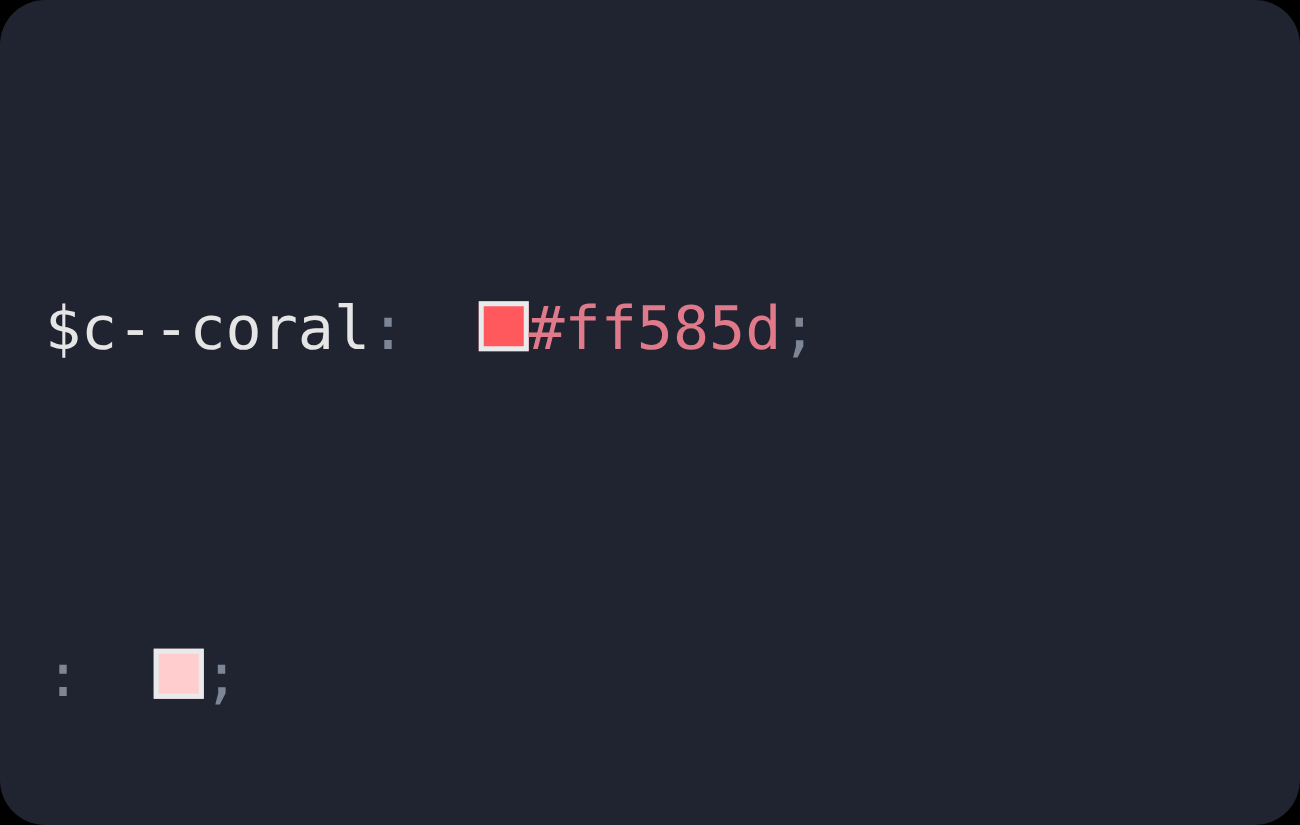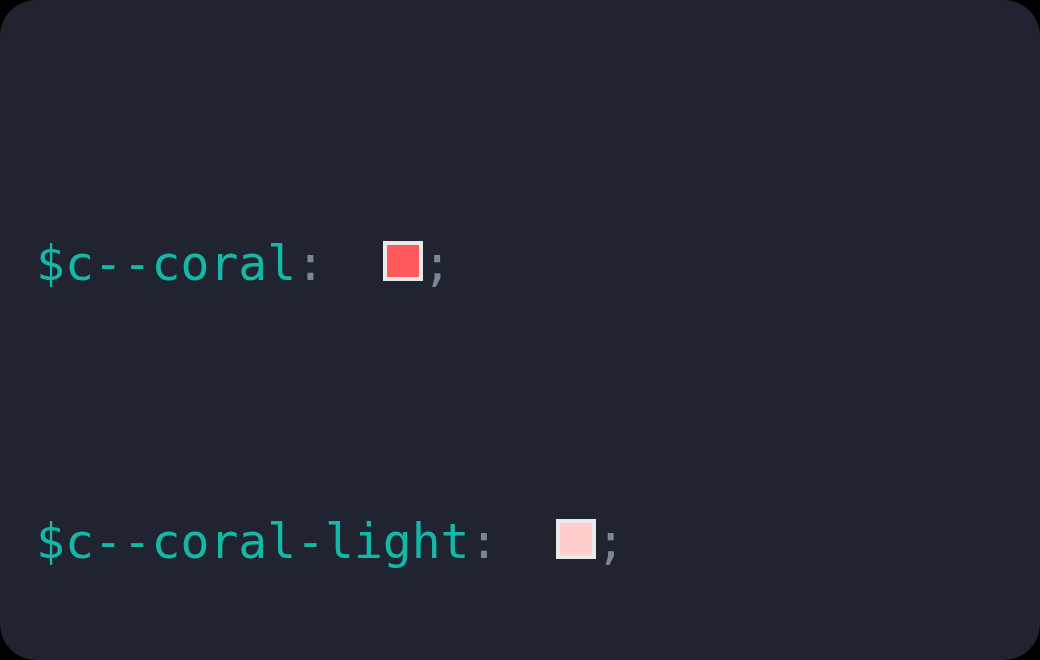--- a/index.html
+++ b/index.html
@@ -22,46 +22,46 @@
     line-height: 1.0;
     overflow: hidden;
     white-space: pre;
   }
   .line {
     height: 86px;
     display: flex;
     align-items: center;
     white-space: pre;
   }
-  .tok-var   { color: #14b8a6; }   
+  .tok-var   { color: #e5e5e5; }   
   .tok-punct { color: #7c8697; }   
   .tok-value { color: #e07a8b; }   
   .swatch {
     display: inline-block;
     width: 40px;
     height: 40px;
     border: 4px solid #e9eaec;
     box-sizing: border-box;
     vertical-align: middle;
     margin-top: -4px;
   }
 </style>
 </head>
 <body>
 
 <div class="editor">
 
   
   <div class="line">
-    <span class="tok-var">$c--coral</span><span class="tok-punct">:</span><span>  </span><span class="swatch" style="background:#ff585d"></span><span class="tok-punct">;</span>
+    <span class="tok-var">$c--coral</span><span class="tok-punct">:</span><span>  </span><span class="swatch" style="background:#ff585d"></span><span class="tok-value">#ff585d</span><span class="tok-punct">;</span>
   </div>
 
   
   <div class="line">
-    <span class="tok-var">$c--coral-light</span><span class="tok-punct">:</span><span>  </span><span class="swatch" style="background:#ffcdce"></span><span class="tok-punct">;</span>
+    <span class="tok-punct">:</span><span>  </span><span class="swatch" style="background:#ffcdce"></span><span class="tok-punct">;</span>
   </div>
 
   
   
 
   
   
 
   
   

